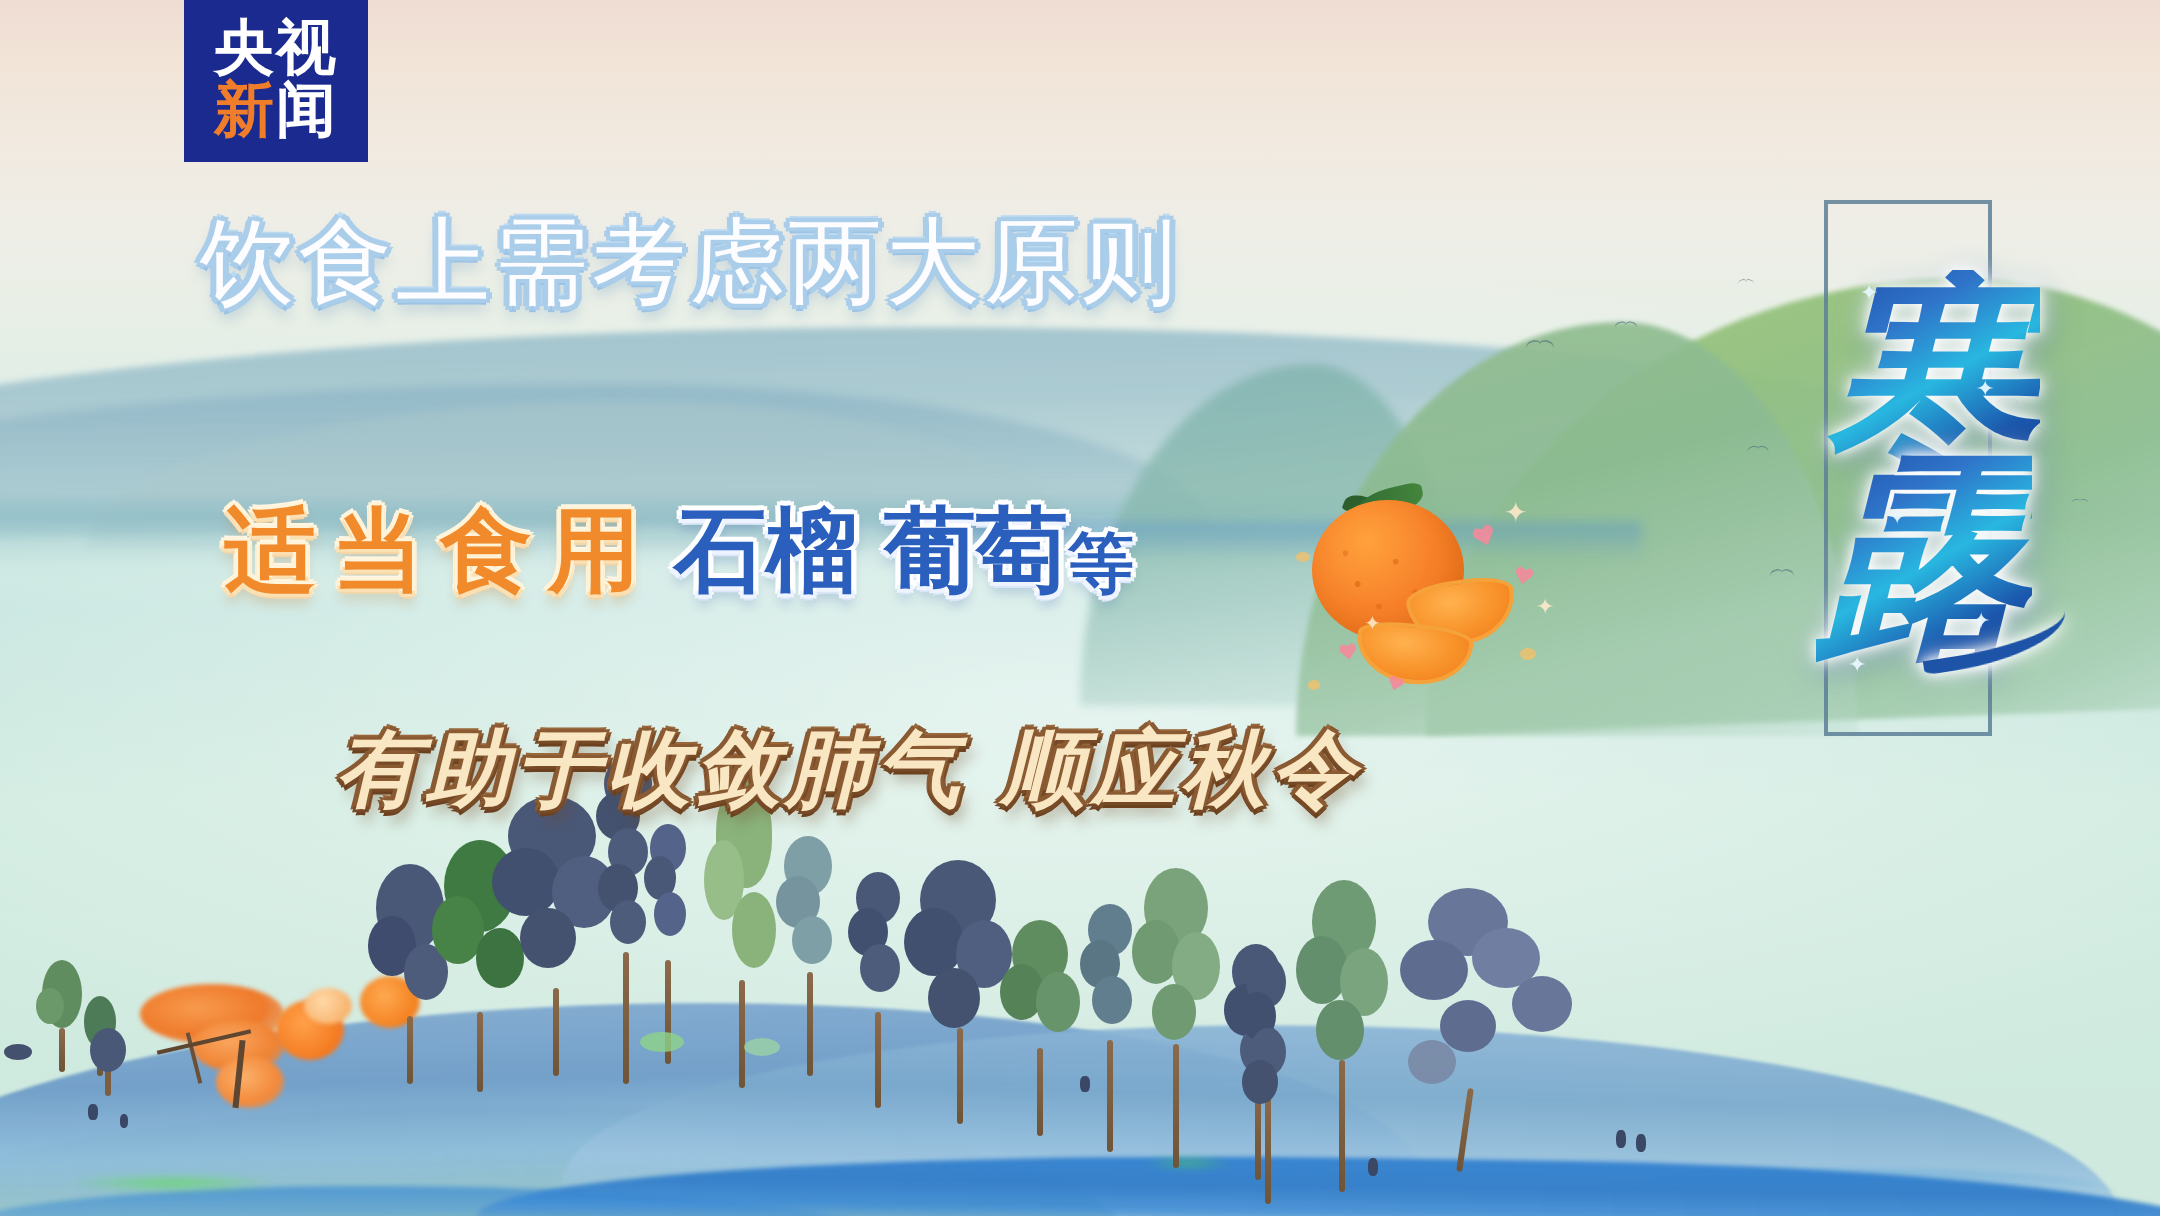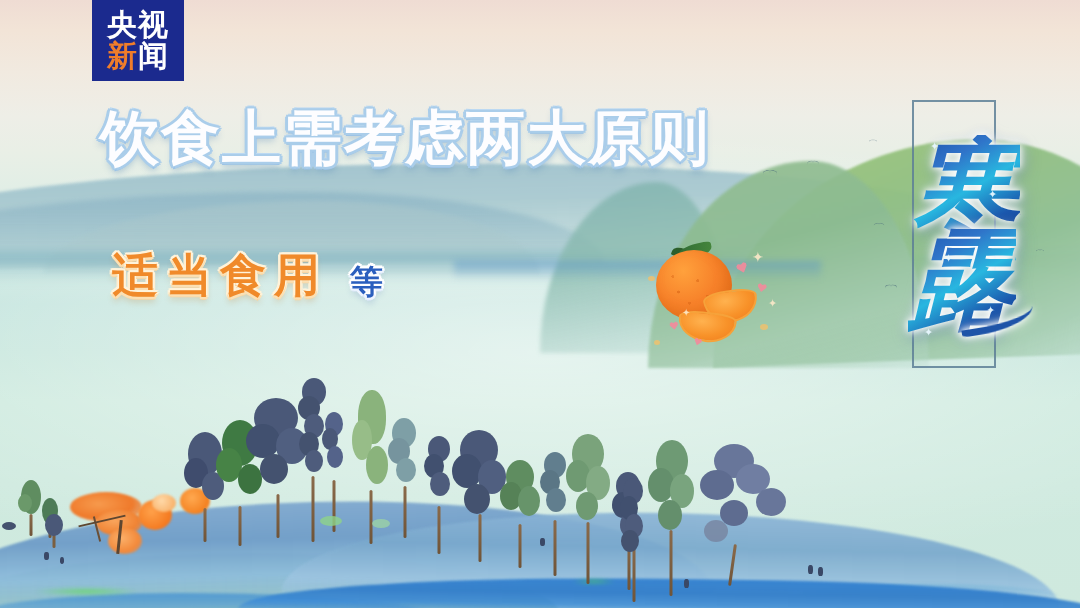--- a/index.html
+++ b/index.html
@@ -152,21 +152,21 @@
     font-family:"DejaVu Sans", sans-serif;
     font-weight:700; font-size:30px; color:#ffffff;
   }
   #logo .g.orange { color:#f07d2a; }
 
   
   .line { position:absolute; white-space:nowrap; line-height:1; }
 
   
   #line1 {
-    left:100px; top:108px; font-size:59px; font-weight:700; letter-spacing:2px;
+    left:100px; top:108px; font-size:47px; font-weight:400; letter-spacing:2px;
     font-family:"DejaVu Sans", sans-serif;
     color:#fdfdff;
     text-shadow:
       -2px -2px 0 #aacdea, 2px -2px 0 #aacdea, -2px 2px 0 #aacdea, 2px 2px 0 #aacdea,
       0 -3px 0 #bcd9f2, 0 3px 0 #9cc3e6,
       -3px 0 0 #aacdea, 3px 0 0 #aacdea,
       0 5px 7px rgba(90,140,185,.45);
   }
 
   
@@ -497,21 +497,23 @@
 
 
   <div class="line" id="line3">
     <span class="hl-group">
       <span class="hl">适</span>
       <span class="hl">当</span>
       <span class="hl">食</span>
       <span class="hl">用</span>
     </span>
     <span class="sp"></span>
+    <span class="blue">石榴</span>
     <span class="sp"></span>
+    <span class="blue">葡萄</span>
     <span class="blue small">等</span>
   </div>
 
   <div id="orange-art">
     <div class="orange-leaf2"></div>
     <div class="orange-leaf"></div>
     <div class="orange-body">
       <div class="orange-dots"></div>
     </div>
     <div class="seg seg1"></div>
@@ -521,20 +523,21 @@
     <div class="heart" style="left:20px; top:84px; transform:rotate(-8deg) scale(.8);"></div>
     <div class="heart" style="left:44px; top:100px;transform:rotate(18deg) scale(.7);"></div>
     <div class="spark" style="left:104px;top:14px;">✦</div>
     <div class="spark" style="left:120px;top:62px; font-size:11px;">✦</div>
     <div class="spark" style="left:34px; top:72px; font-size:10px;">✦</div>
     <div class="crumb" style="left:0;   top:40px; width:7px; height:5px;"></div>
     <div class="crumb" style="left:112px;top:88px; width:8px; height:6px;"></div>
     <div class="crumb" style="left:6px; top:104px;width:6px; height:5px;"></div>
   </div>
 
+  <div class="line" id="line4">有助于收敛肺气 顺应秋令</div>
 
   <div id="seal">
     <div class="frame"></div>
     <div class="glyphs">
       <span class="ch a">寒</span>
       <span class="ch b">露</span>
     </div>
     <div class="swash"></div>
     <div class="star" style="left:30px;  top:44px;">✦</div>
     <div class="star" style="left:88px;  top:92px;">✦</div>

